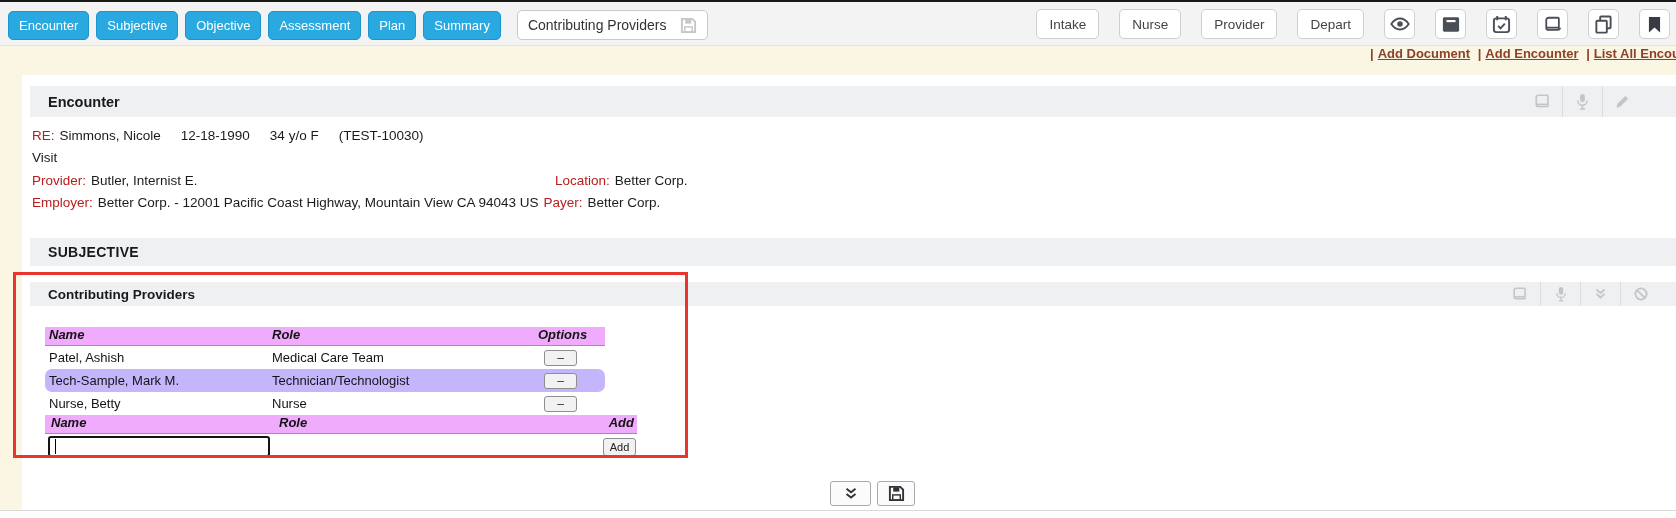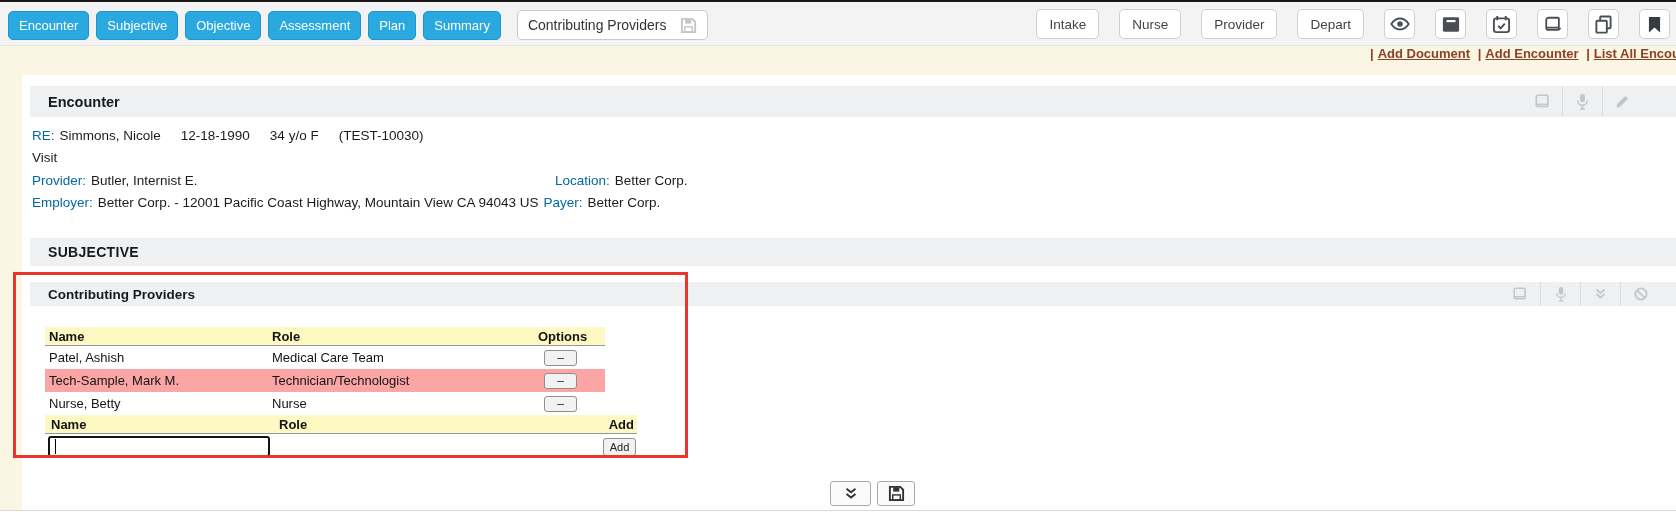--- a/index.html
+++ b/index.html
@@ -42,31 +42,31 @@
 
   .enc-bar { top:86px; height:31px; } .enc-bar .label { font-size:14.5px; }
   .subj-bar { top:238px; height:28px; } .subj-bar .label { font-size:14px; letter-spacing:.3px; }
   .contrib-bar { top:282px; height:24px; } .contrib-bar .label { font-size:13.5px; }
   .enc-bar .bar-icons { padding-right:34px; }
   .contrib-bar .bar-icons { padding-right:16px; }
 
   
   .info { position:absolute; left:32px; top:124px; width:1620px; font-size:13.5px; color:#1b1b1b; }
   .info .line { height:22.5px; display:flex; align-items:center; }
-  .info .lbl { color:#0369a1; margin-right:5px; }
+  .info .lbl { color:#b91c1c; margin-right:5px; }
   .info .gap { margin-left:20px; }
   .info .colL { width:523px; display:flex; align-items:center; }
   .info .colR { display:flex; align-items:center; }
 
   
   .t1 { position:absolute; left:45px; top:327px; width:560px; font-size:13px; color:#141414; }
-  .thead { display:flex; align-items:center; height:19px; background:#fef9c3; border-bottom:1px solid #979797;
-           font-weight:bold; }
+  .thead { display:flex; height:19px; background:#f0abfc; border-bottom:1px solid #979797;
+           font-weight:bold;font-style:italic; }
   .trow { display:flex; align-items:center; height:23px; }
-  .trow.alt { background:#fca5a5; }
+  .trow.alt { background:#c4b5fd;border-radius:7px; }
   .cn { width:227px; padding-left:4px; } .cr { width:258px; } .co { width:75px; padding-left:8px; }
   .minus-btn { width:33px; height:16px; margin-left:6px; background:#f2f2f2; border:1px solid #8f8f8f;
                border-radius:3px; font-size:12px; line-height:12px; color:#333; cursor:pointer; font-family:inherit; }
 
   .t2 { position:absolute; left:45px; top:415px; width:592px; font-size:13px; color:#141414; }
   .t2 .cn2 { width:232px; padding-left:6px; } .t2 .cr2 { width:325px; padding-left:2px; }
   .t2 .ca2 { flex:1; text-align:right; padding-right:3px; }
 
   .name-input { position:absolute; left:48px; top:436px; width:222px; height:21px; border:2px solid #141414;
                 border-radius:3px; background:#fff; font-size:13px; padding:0 5px; font-family:inherit; outline:none; }

